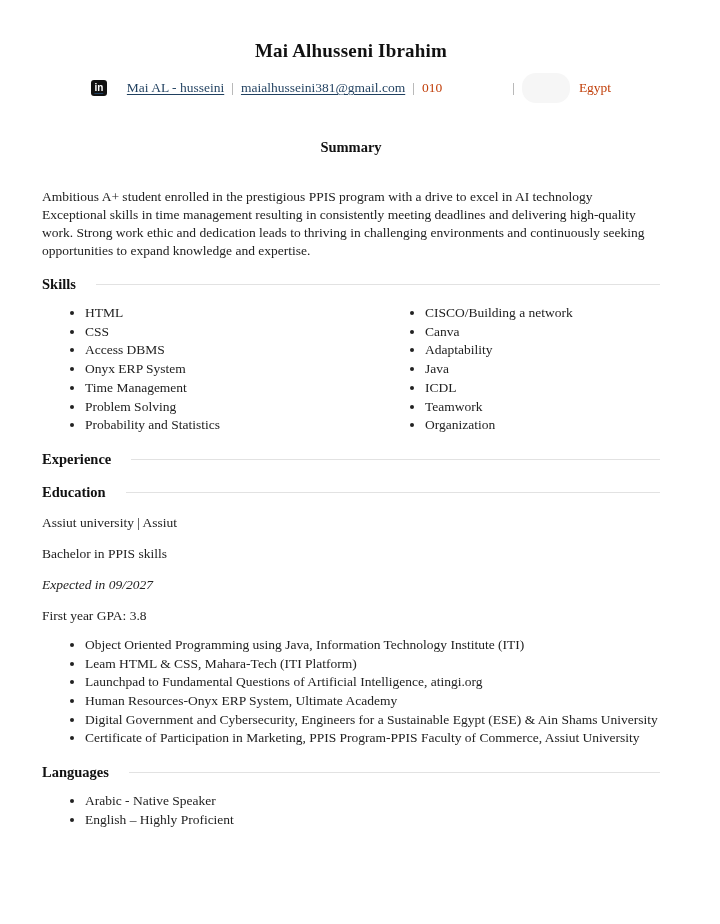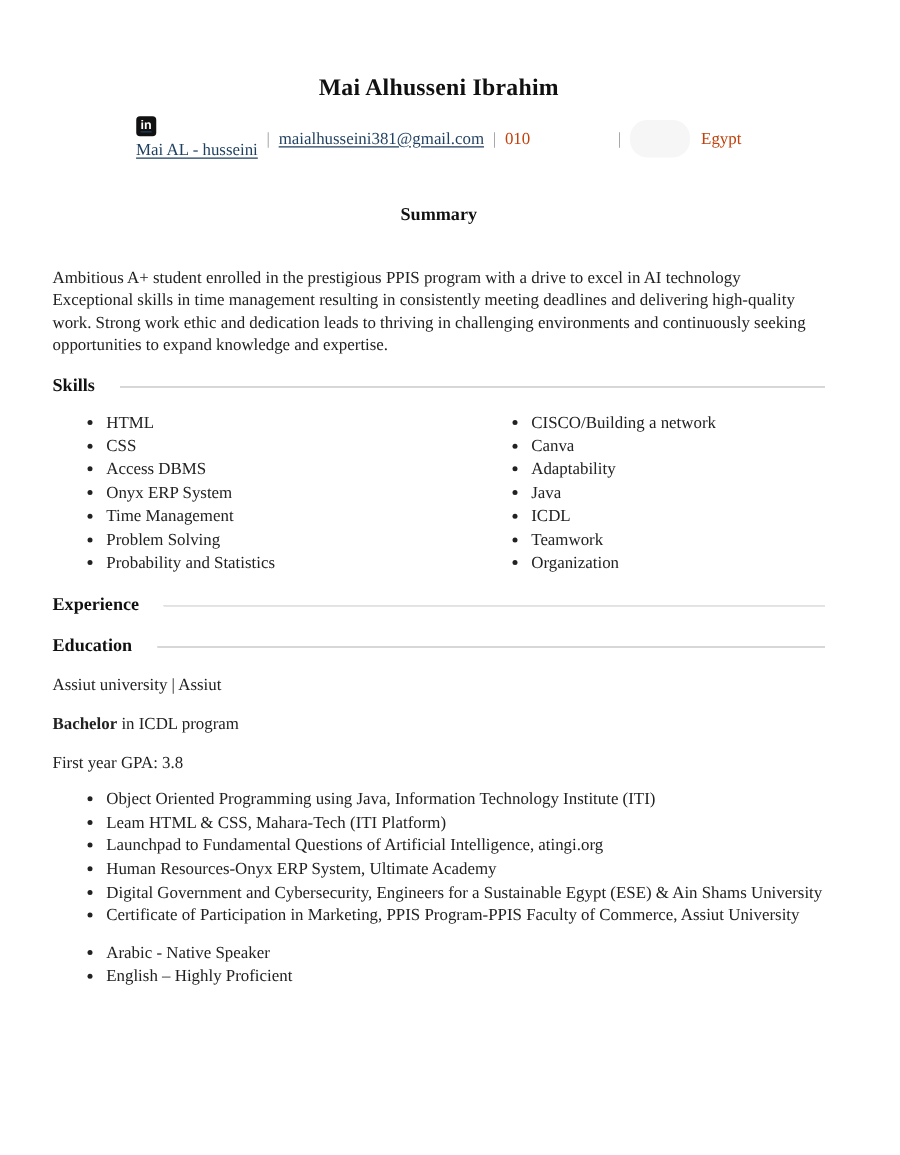--- a/index.html
+++ b/index.html
@@ -13,21 +13,20 @@
   .page { width: 720px; height: 924px; padding: 0 60px 0 42px; }
 
   
   .name {
     padding-top: 40px;
     text-align: center;
     font-size: 19px;
     font-weight: bold;
     color: #111111;
     letter-spacing: 0.2px;
-    margin-top: 20px;
   }
   .contact {
     margin-top: 11px;
     display: flex;
     justify-content: center;
     align-items: center;
     gap: 7px;
     font-size: 13.5px;
     white-space: nowrap;
   }
@@ -89,32 +88,32 @@
   .skills-grid {
     display: grid;
     grid-template-columns: 340px 1fr;
   }
   .skills-grid ul.blist { margin-top: 11px; }
 
   .mt-sum  { margin-top: 36px; flex-direction: column; }
   .mt-sec  { margin-top: 16px; gap: 20px; }
 
   .edu-line { margin-top: 13px; line-height: 18px; }
-  .bold { font-weight: bold; }
+  .bold { font-weight: normal; }
   .italic { font-style: italic; }
 </style>
 </head>
 <body>
 
 <div class="page">
 
   <div class="name">Mai Alhusseni Ibrahim</div>
 
   <div class="contact">
-    <a href="#" style="display:inline-flex;gap:3px;flex-direction:column;">
+    <a href="#" style="display:inline-flex;align-items:center;gap:20px;">
       <span class="li-icon">in</span>
         <span>Mai AL - husseini</span>
     </a>
     <span class="sep">|</span>
     <a href="#">maialhusseini381@gmail.com</a>
     <span class="sep">|</span>
     <span class="muted">010</span>
     <span class="redacted-gap"></span>
     <span class="sep">|</span>
     <span class="redacted-blob"></span>
@@ -157,31 +156,36 @@
     <span class="rule"></span>
   </div>
 
   <div class="section-heading mt-sec">
     <span class="htext">Education</span>
     <span class="rule"></span>
   </div>
   <div class="edu-line">Assiut university | Assiut</div>
   <div class="edu-line">
     <span class="bold">Bachelor</span>
-    <span>in ICDL program</span>
+    <span>in PPIS skills</span>
   </div>
+  <div class="edu-line italic">Expected in 09/2027</div>
   <div class="edu-line">First year GPA: 3.8</div>
 
   <ul class="blist">
       <li>Object Oriented Programming using Java, Information Technology Institute (ITI)</li>
       <li>Leam HTML &amp; CSS, Mahara-Tech (ITI Platform)</li>
       <li>Launchpad to Fundamental Questions of Artificial Intelligence, atingi.org</li>
       <li>Human Resources-Onyx ERP System, Ultimate Academy</li>
       <li>Digital Government and Cybersecurity, Engineers for a Sustainable Egypt (ESE) &amp; Ain Shams University</li>
       <li>Certificate of Participation in Marketing, PPIS Program-PPIS Faculty of Commerce, Assiut University</li>
     </ul>
 
+  <div class="section-heading mt-sec">
+    <span class="htext">Languages</span>
+    <span class="rule"></span>
+  </div>
   <ul class="blist">
       <li>Arabic - Native Speaker</li>
       <li>English – Highly Proficient</li>
     </ul>
 
 </div>
 
 </body></html>

